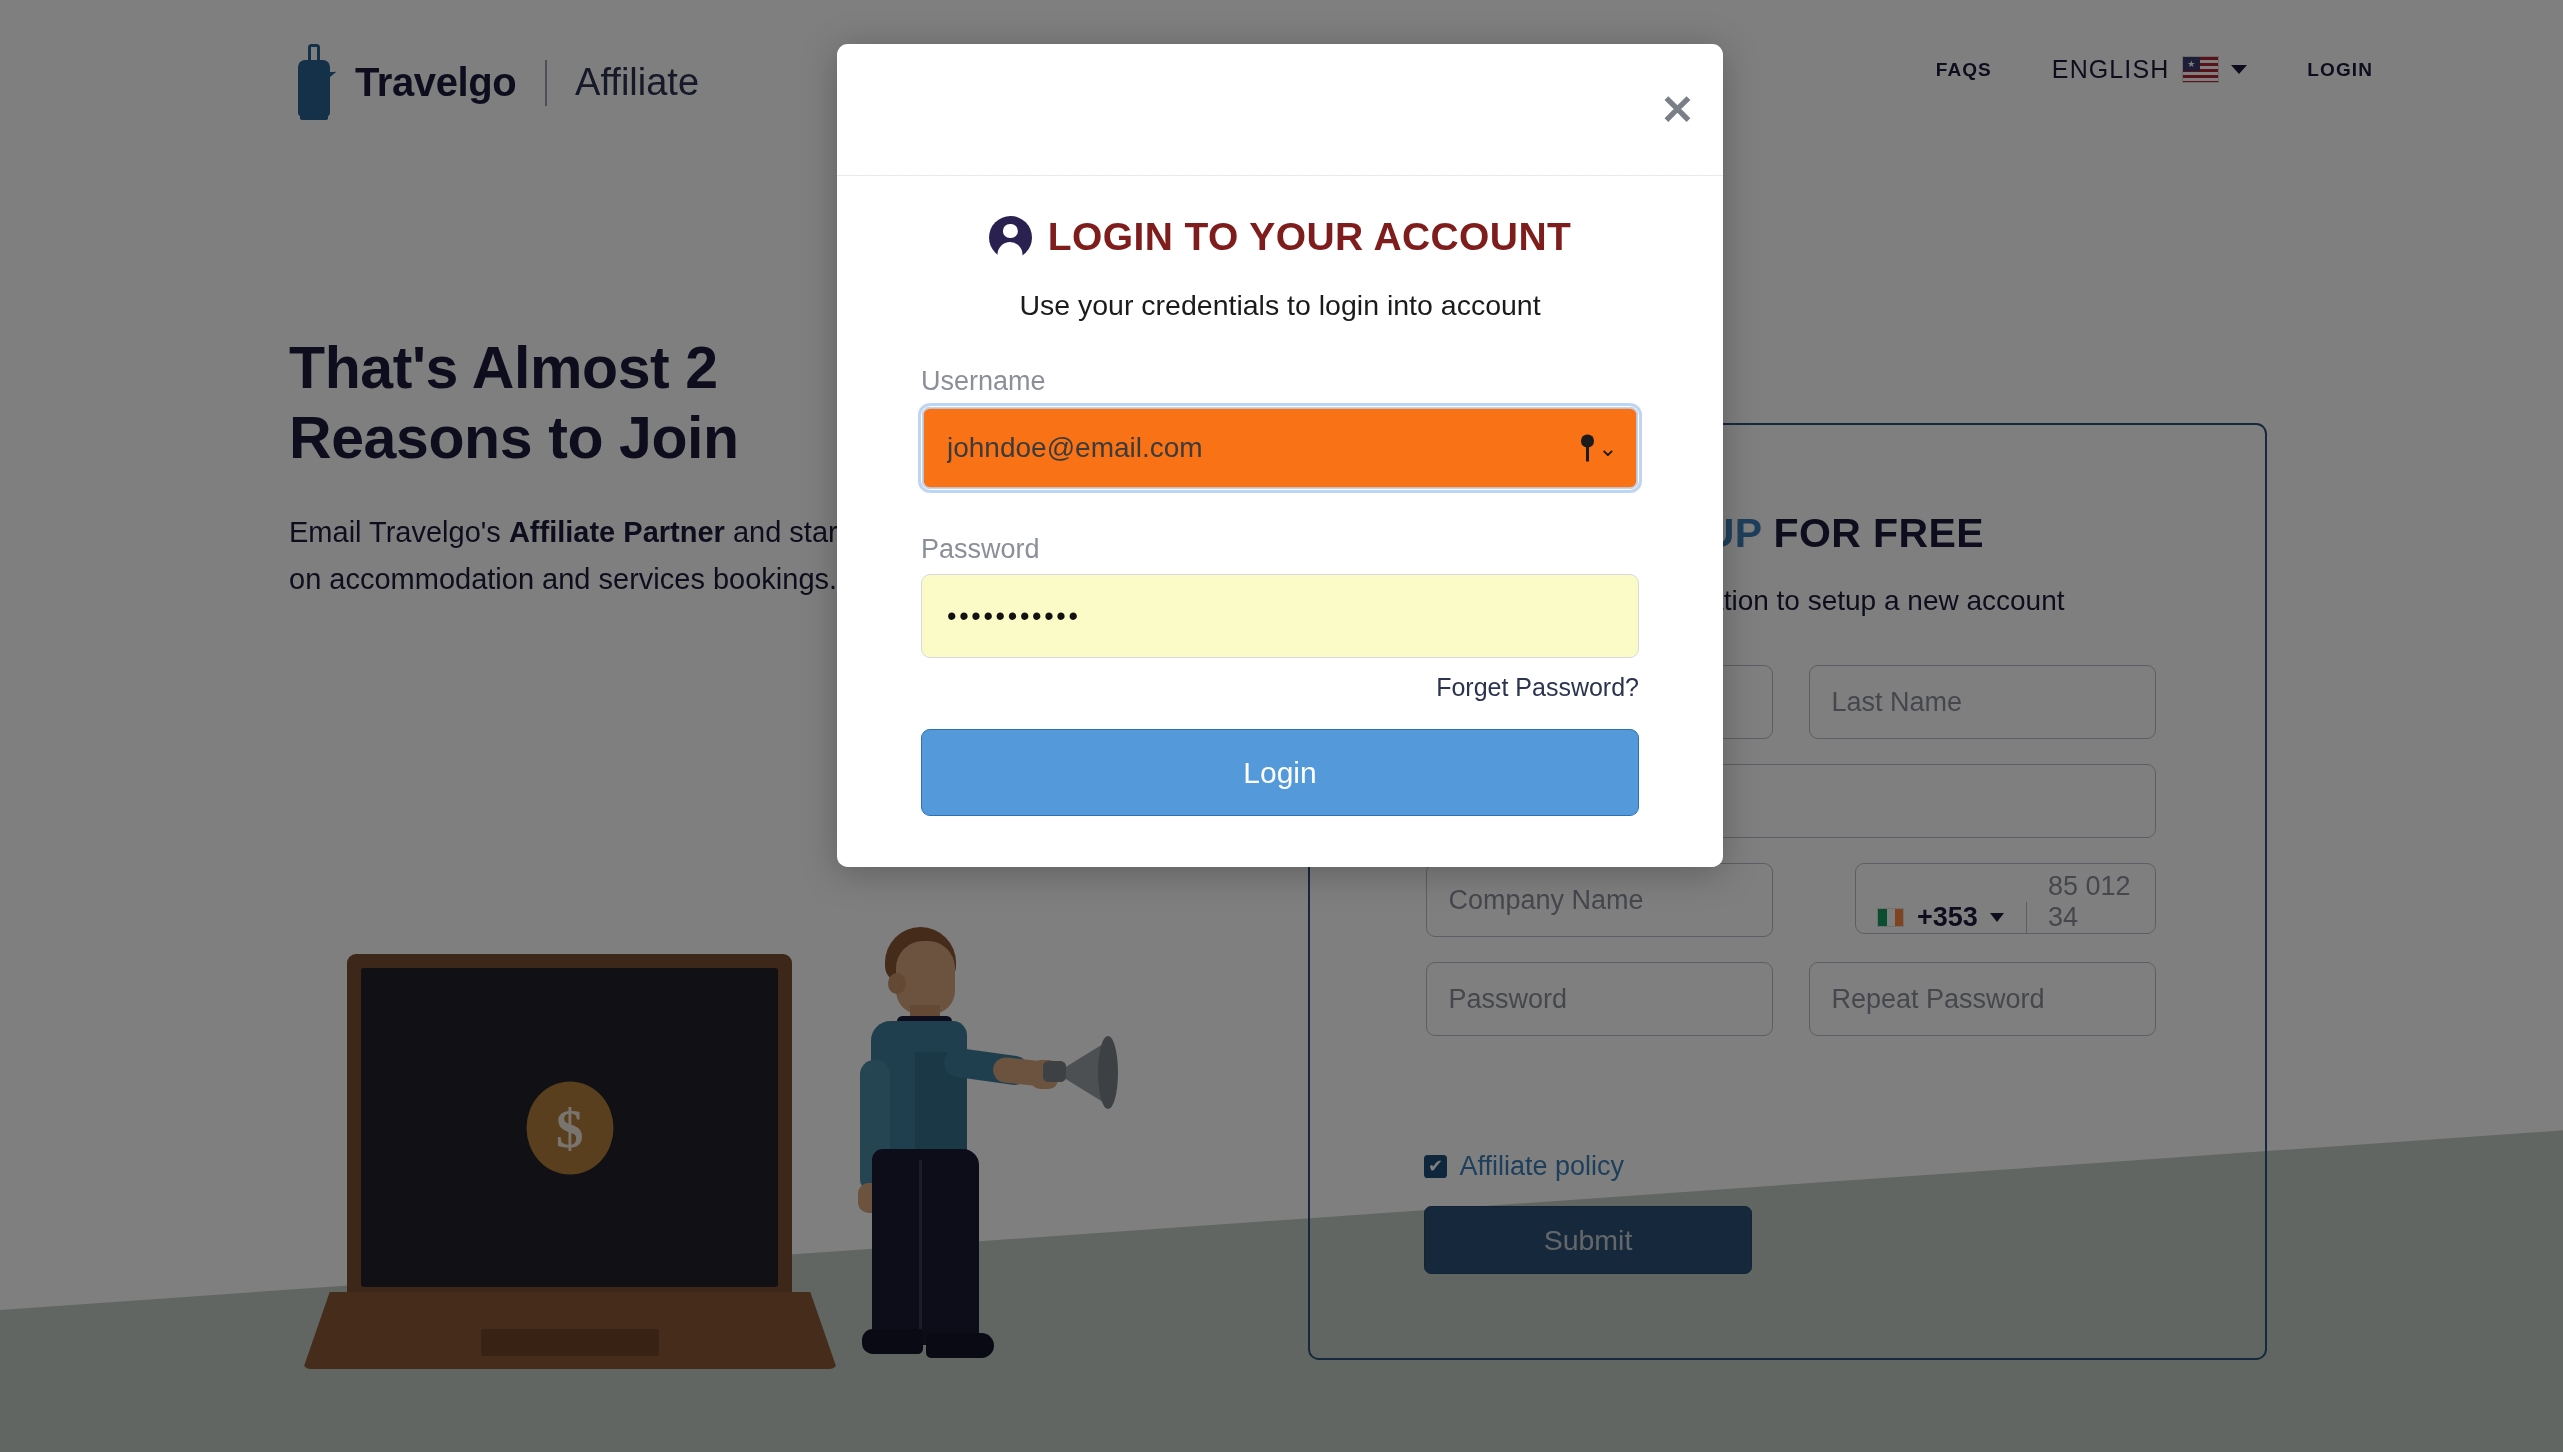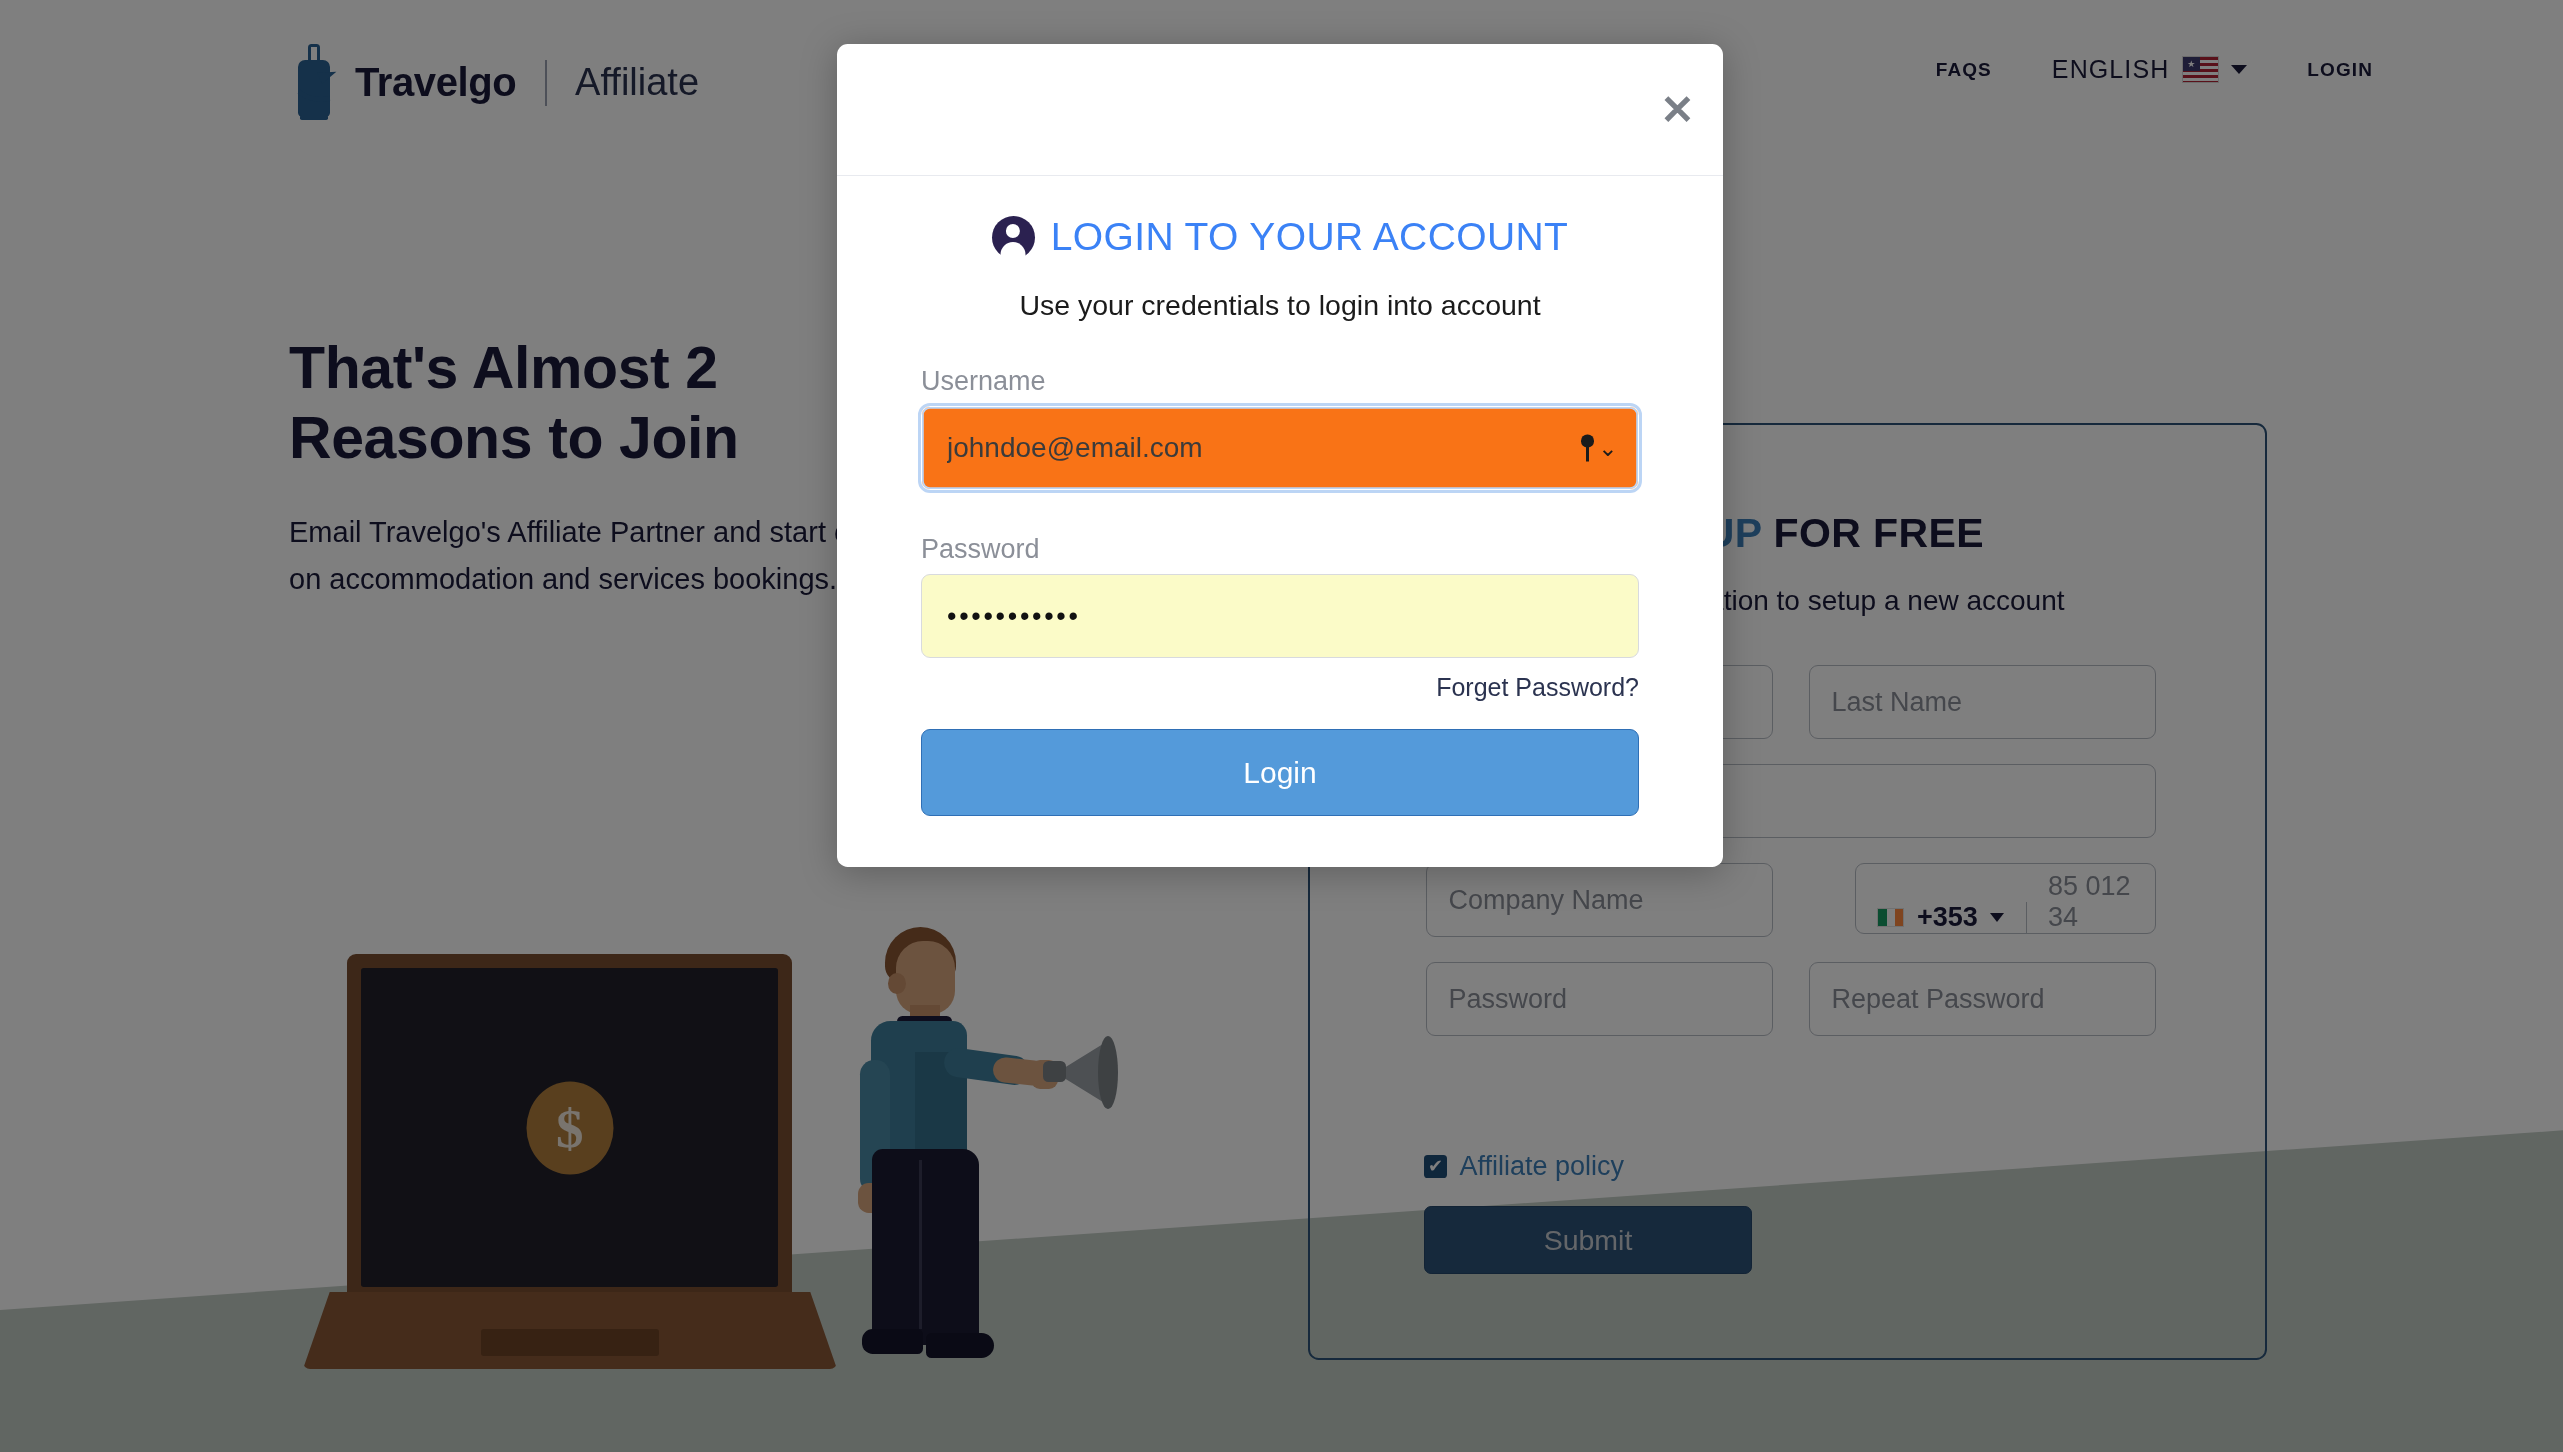--- a/index.html
+++ b/index.html
@@ -117,21 +117,21 @@
     position: absolute; left: 289px; top: 165px; width: 997px;
   }
   #hero-title {
     font-size: 59px; line-height: 1.18; font-weight: bold;
     color: #1b1b3a; letter-spacing: -0.4px;
   }
   #hero-sub {
     margin-top: 36px;
     font-size: 29px; line-height: 1.62; color: #1b1b3a; max-width: 899px;
   }
-  #hero-sub b { font-weight: normal; margin-top: 32px; }
+  #hero-sub b { font-weight: bold; margin-top: 32px; }
 
   
   #illus { position: absolute; left: 294px; bottom: 80px; width: 854px; height: 445px; }
   .laptop-lid {
     position: absolute; left: 53px; top: 27px; width: 445px; height: 347px;
     background: #7b4f30; border-radius: 9px;
   }
   .laptop-screen {
     position: absolute; left: 14.2px; top: 14.2px; width: 417px; height: 319px;
     background: #22212b; border-radius: 2.7px;
@@ -283,21 +283,21 @@
   }
   .user-badge::before {
     content: ""; position: absolute; left: 50%; top: 8px; transform: translateX(-50%);
     width: 14.2px; height: 14.2px; border-radius: 50%; background: #ffffff;
   }
   .user-badge::after {
     content: ""; position: absolute; left: 50%; top: 26px; transform: translateX(-50%);
     width: 25px; height: 19.6px; border-radius: 12.5px 12.5px 0 0; background: #ffffff;
   }
   #modal-title {
-    font-size: 39px; font-weight: normal; color: #3b82f6; letter-spacing: 0.4px;
+    font-size: 39px; font-weight: bold; color: #7f1d1d; letter-spacing: 0.4px;
     white-space: nowrap;
   }
   #modal-subtitle {
     margin-top: 30px; text-align: center;
     font-size: 28.5px; color: #1b1b1b;
   }
 
   .field-label {
     margin-top: 44px; margin-bottom: 9px;
     font-size: 27px; color: #8b8f98;

